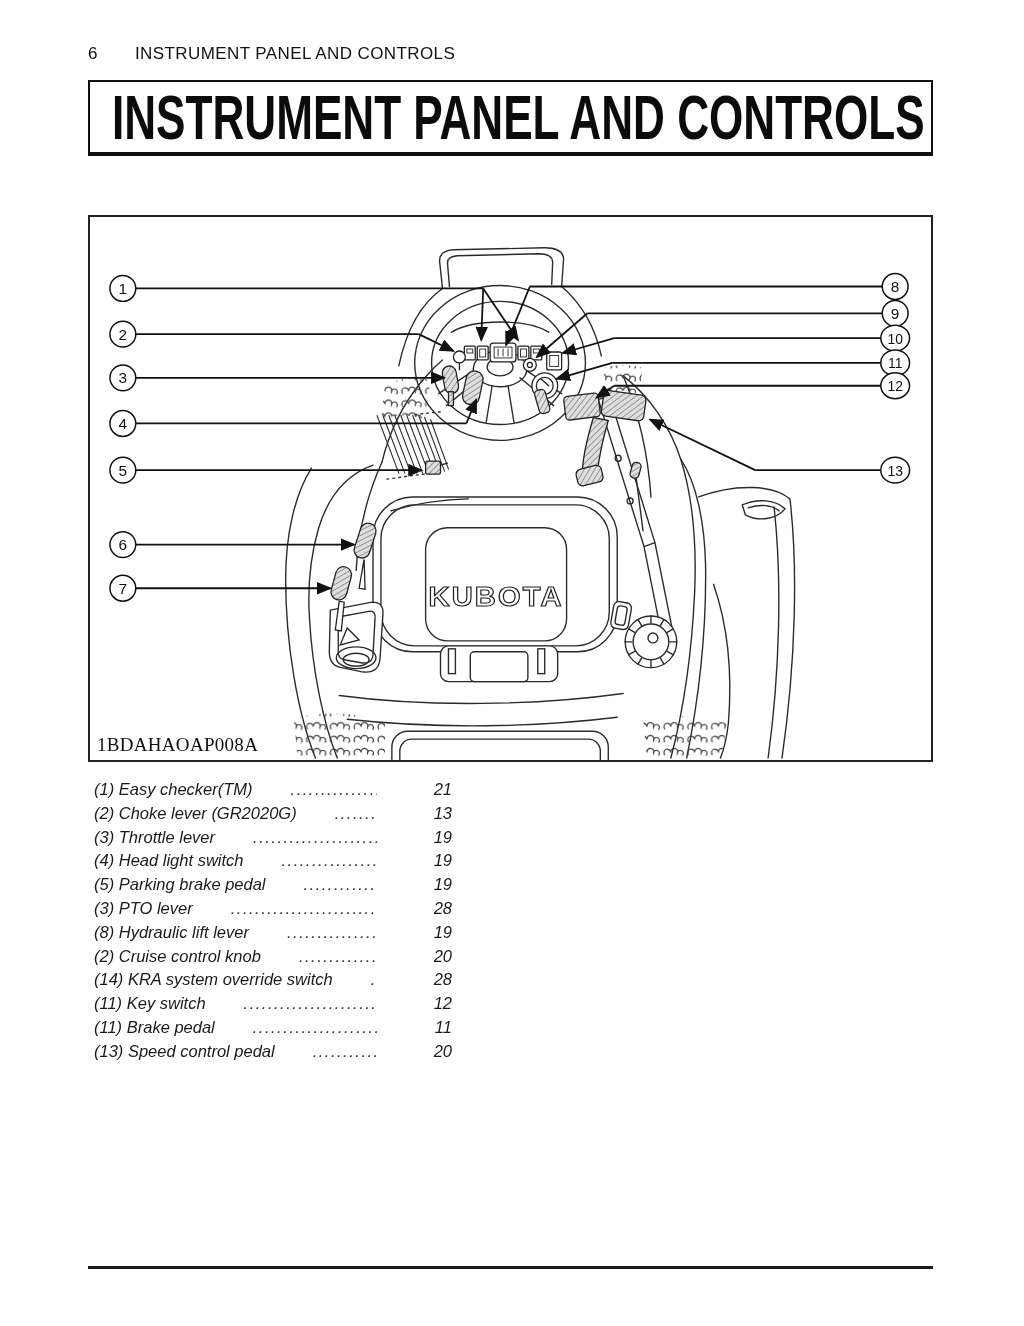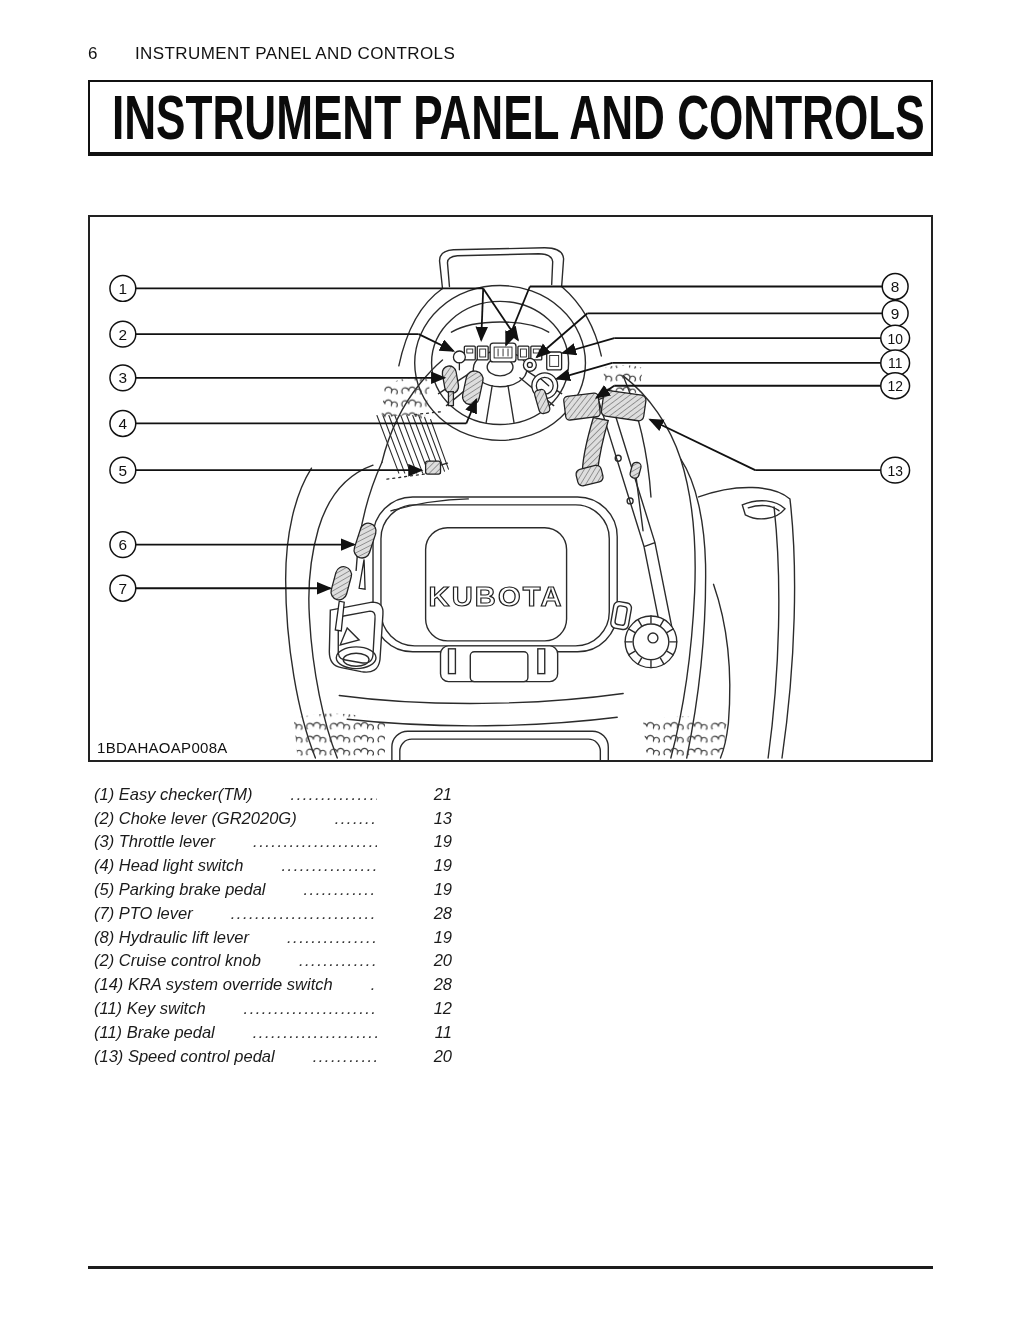--- a/index.html
+++ b/index.html
@@ -21,28 +21,28 @@
     font-size:63px;font-weight:bold;white-space:nowrap;line-height:1;
     transform:scaleX(0.70);transform-origin:0 50%;
     margin-left:22px;letter-spacing:0;color:#0b0b0b;
   }
   .figure-box{
     position:absolute;left:88px;top:215px;width:845px;height:547px;
     border:2px solid #222;box-sizing:border-box;background:#fff;
   }
   .figure-box svg{position:absolute;left:0;top:0;}
   .figure-code{
-    position:absolute;left:7px;bottom:4px;font-size:15px;letter-spacing:.3px;
-    background:#fff;padding-right:4px;
+    position:absolute;left:7px;bottom:4px;font-size:19px;letter-spacing:.3px;
+    background:#fff;padding-right:4px;font-family:Liberation Serif, serif;
   }
   .legend{
     position:absolute;left:88px;top:780px;width:364px;
     font-size:16.5px;font-style:italic;color:#1a1a1a;
   }
-  .legend-row{display:flex;align-items:flex-end;height:23.8px;gap:36px;}
+  .legend-row{display:flex;align-items:flex-start;height:23.8px;gap:36px;}
   .legend-row .lbl{white-space:nowrap;padding-left:6px;}
   .legend-row .dots{
     flex:1;overflow:hidden;white-space:nowrap;margin:0 5px 0 2px;color:#333;
   }
   .legend-row .dots::after{
     content:"....................................................................";
     letter-spacing:1.5px;font-style:italic;
   }
   .legend-row .pg{width:34px;text-align:right;flex:none;}
   .footer-rule{
@@ -292,21 +292,21 @@
       <span class="lbl">(4) Head light switch</span>
       <span class="dots"></span>
       <span class="pg">19</span>
     </div>
     <div class="legend-row">
       <span class="lbl">(5) Parking brake pedal</span>
       <span class="dots"></span>
       <span class="pg">19</span>
     </div>
     <div class="legend-row">
-      <span class="lbl">(7) PTO lever</span>
+      <span class="lbl">(3) PTO lever</span>
       <span class="dots"></span>
       <span class="pg">28</span>
     </div>
     <div class="legend-row">
       <span class="lbl">(8) Hydraulic lift lever</span>
       <span class="dots"></span>
       <span class="pg">19</span>
     </div>
     <div class="legend-row">
       <span class="lbl">(2) Cruise control knob</span>

